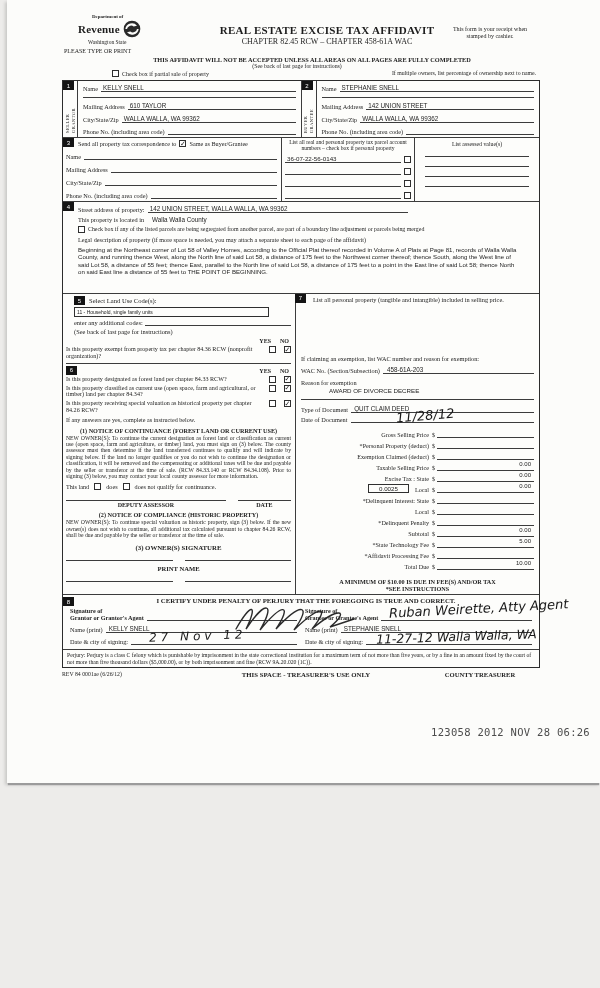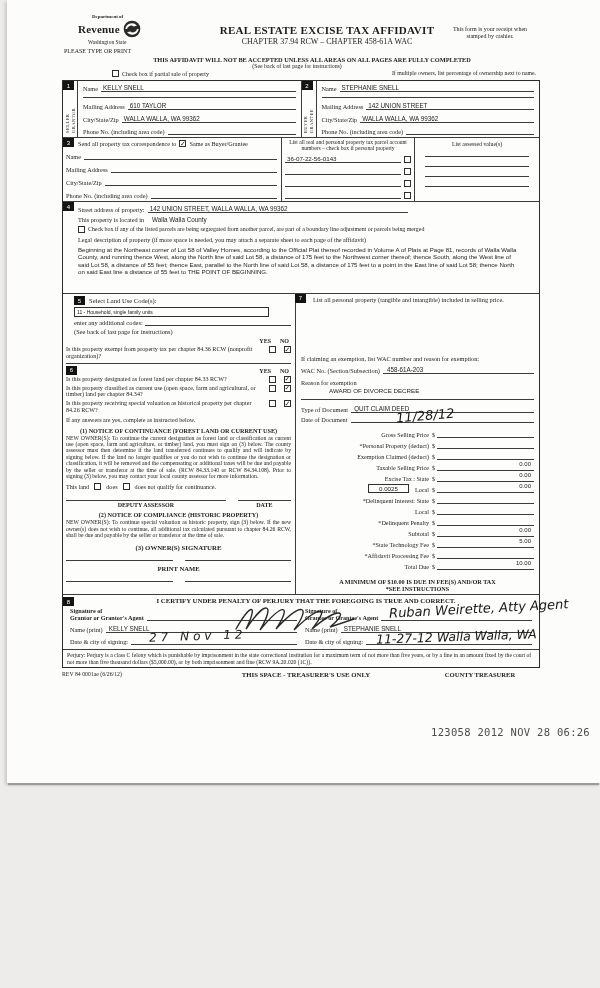--- a/index.html
+++ b/index.html
@@ -158,21 +158,21 @@
           <svg class="swirl" viewBox="0 0 24 24">
             <circle cx="12" cy="12" r="10" fill="#2a2a2a"></circle>
             <path d="M4,12 a8,8 0 0 1 14,-4 l-4,1 a5,5 0 0 0 -8,3 z" fill="#fcfcfa"></path>
             <path d="M20,12 a8,8 0 0 1 -14,4 l4,-1 a5,5 0 0 0 8,-3 z" fill="#fcfcfa"></path>
           </svg>
         </div>
         <span class="logo-state">Washington State</span>
       </div>
       <div class="title-blk">
         <div class="title">REAL ESTATE EXCISE TAX AFFIDAVIT</div>
-        <div class="subtitle">CHAPTER 37.94 RCW – CHAPTER 458-61A WAC</div>
+        <div class="subtitle">CHAPTER 82.45 RCW – CHAPTER 458-61A WAC</div>
       </div>
       <div class="receipt">This form is your receipt when stamped by cashier.</div>
       <div class="typeprint">PLEASE TYPE OR PRINT</div>
       <div class="warn">THIS AFFIDAVIT WILL NOT BE ACCEPTED UNLESS ALL AREAS ON ALL PAGES ARE FULLY COMPLETED</div>
       <div class="seeback">(See back of last page for instructions)</div>
       <div class="pre-row">
         <div class="pre-left">
           <span class="cb"></span>
           <span>Check box if partial sale of property</span>
         </div>

